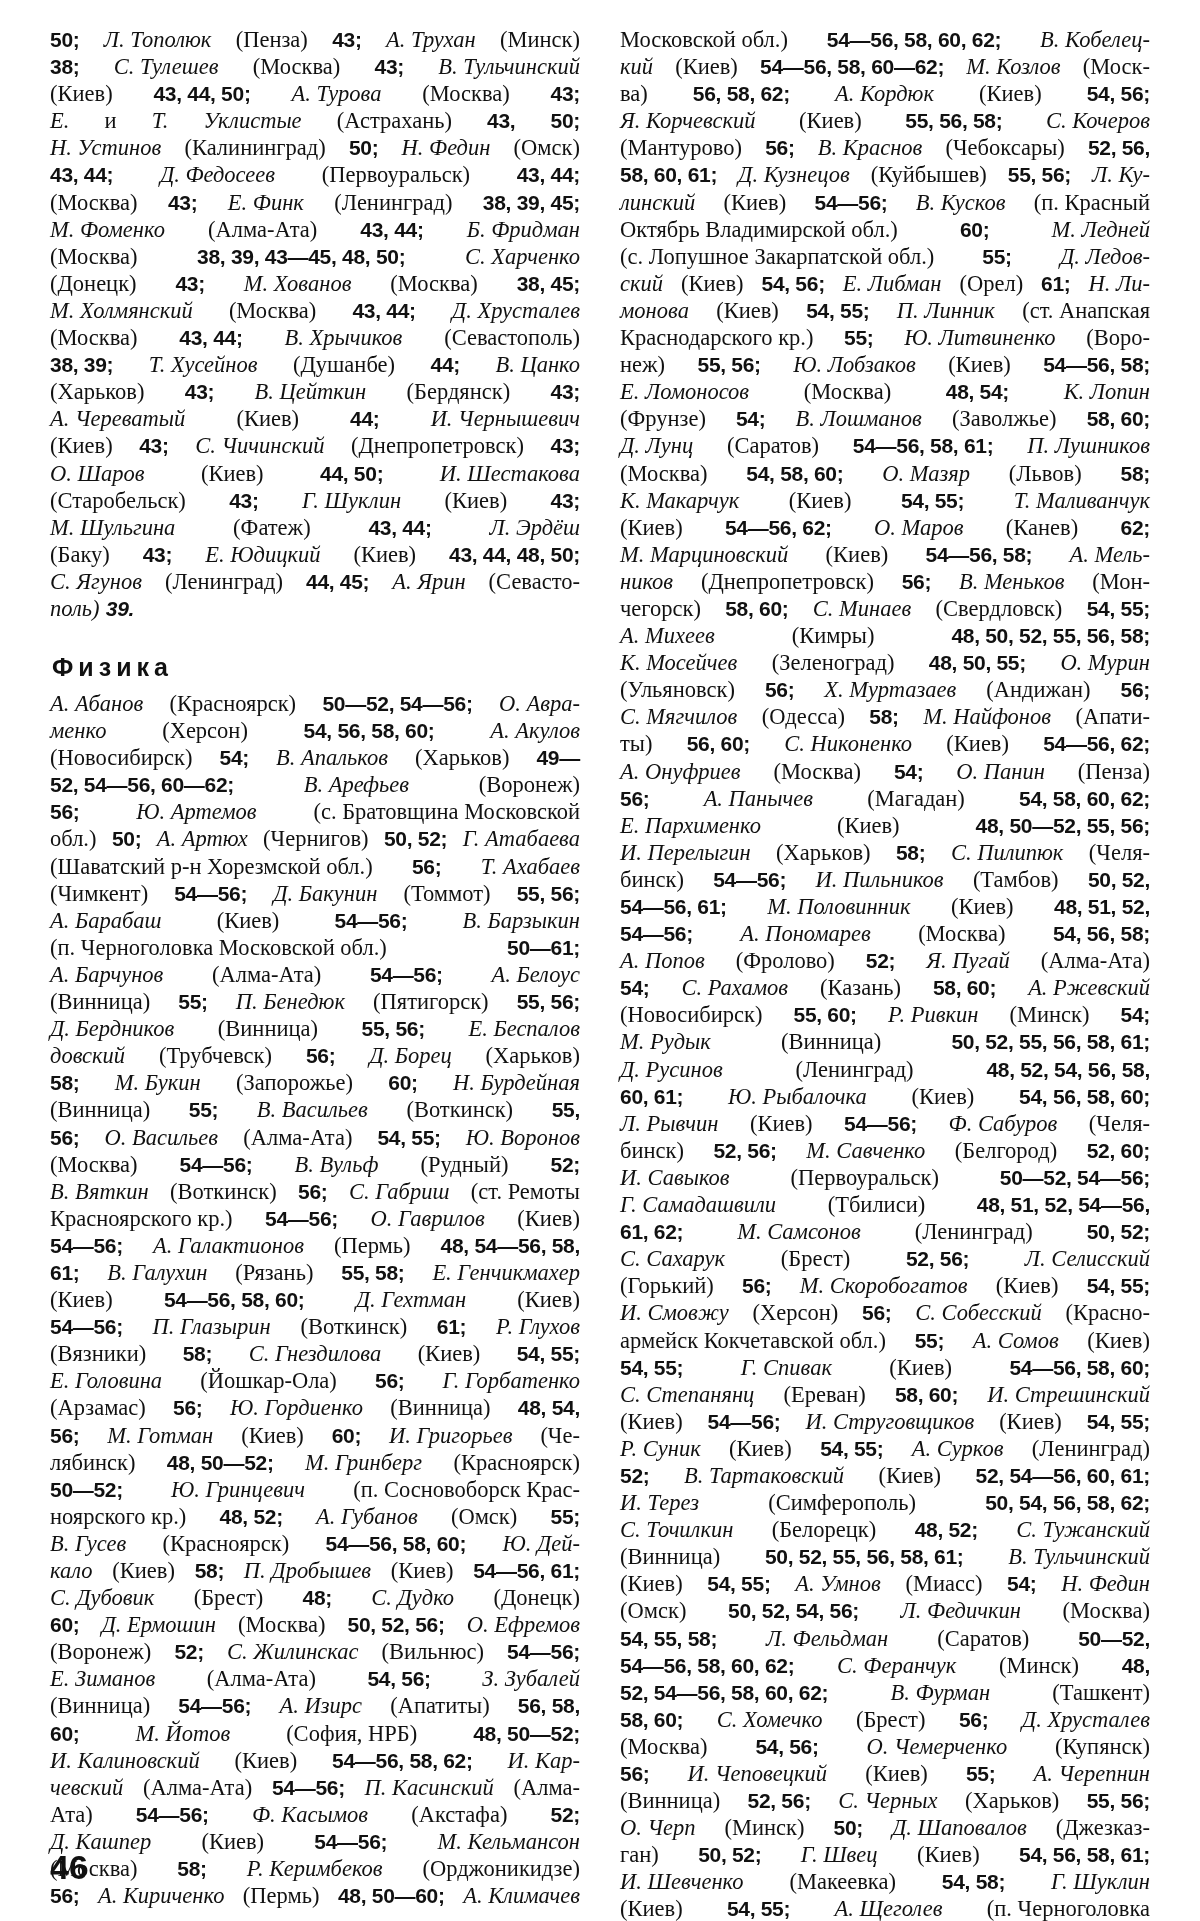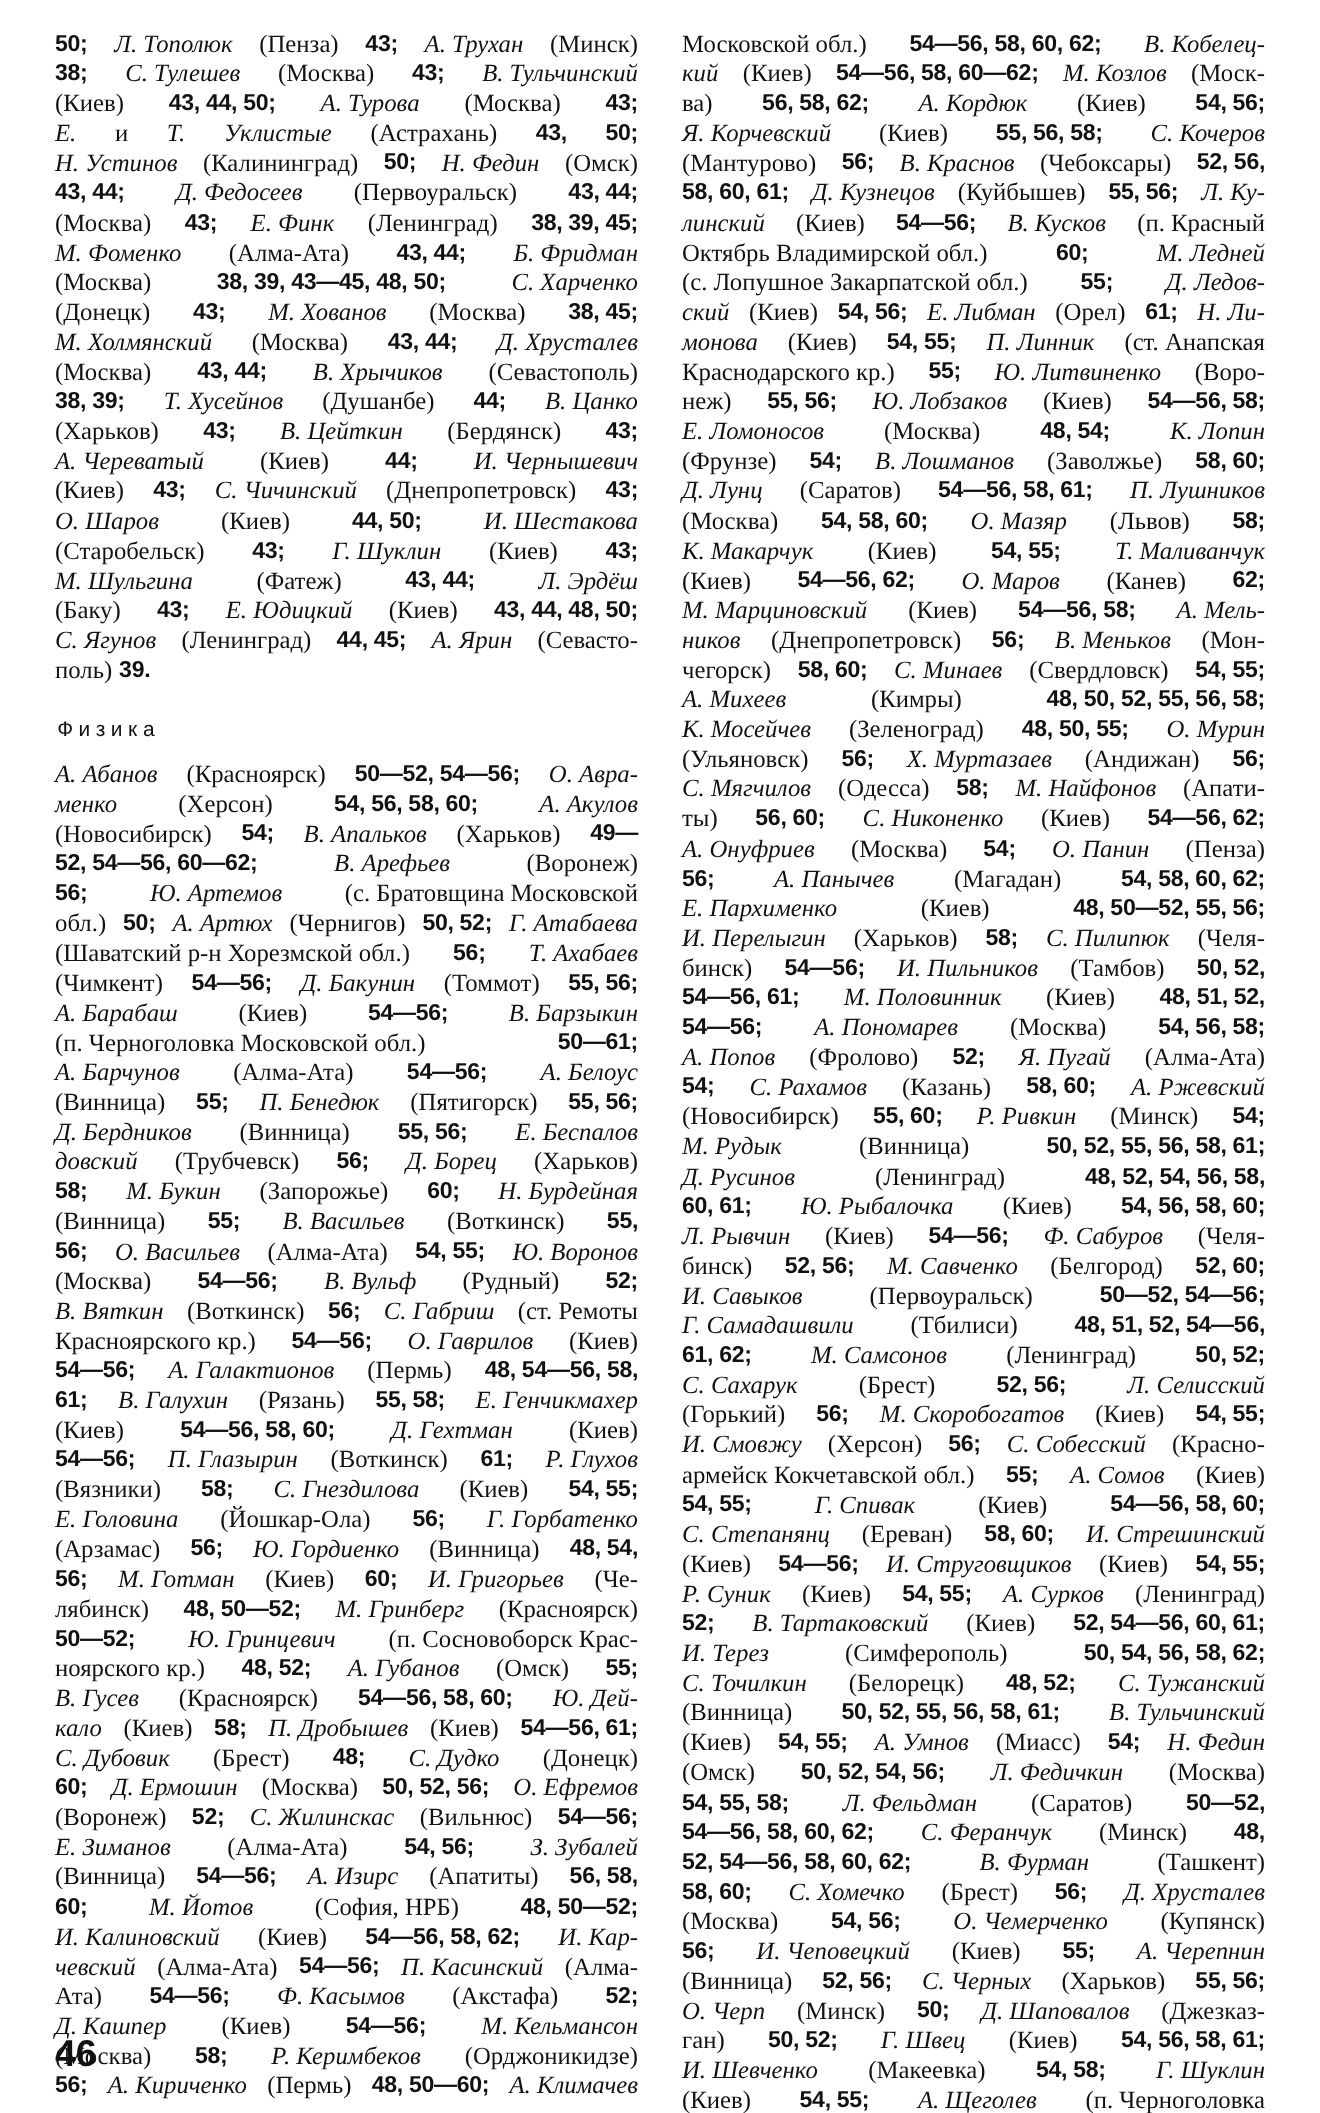--- a/index.html
+++ b/index.html
@@ -5,25 +5,25 @@
   html, body { margin:0; padding:0; }
   body {
     width:1200px; height:1921px; background:#ffffff; position:relative; overflow:hidden;
     font-family:"Liberation Serif", serif; color:#111;
   }
   .col { position:absolute; width:530px; font-size:22.5px; line-height:27.1px; }
   .col.left { left:50px; top:26px; }
   .col.right { left:620px; top:26px; }
   .line { display:flex; justify-content:space-between; white-space:nowrap; height:27.1px; }
   .line.last { justify-content:flex-start; }
-  .line.last .seg { margin-right:0.28em; }
+  .line.last .seg { margin-right:0.28em;font-style:italic; }
   .seg.i { font-style:italic; }
   .seg.b { font-weight:bold; font-family:"Liberation Sans", sans-serif; font-size:21px; letter-spacing:-0.3px; }
   .seg.r { font-style:normal; }
-  .heading { position:absolute; left:52px; top:653px; font-family:"Liberation Sans", sans-serif; font-weight:normal; font-size:19px; letter-spacing:5px; }
+  .heading { position:absolute; left:52px; top:653px; font-family:"Liberation Sans", sans-serif; font-weight:bold; font-size:25px; letter-spacing:5px; }
   .col.left2 { left:50px; top:690px; }
   .pagenum { position:absolute; left:50px; top:1848px; font-family:"Liberation Sans", sans-serif; font-weight:bold; font-size:34px; }
 </style>
 </head>
 <body>
 
 <div>
   <div class="col left">
       <div class="line">
         <span class="seg b">50;</span>

